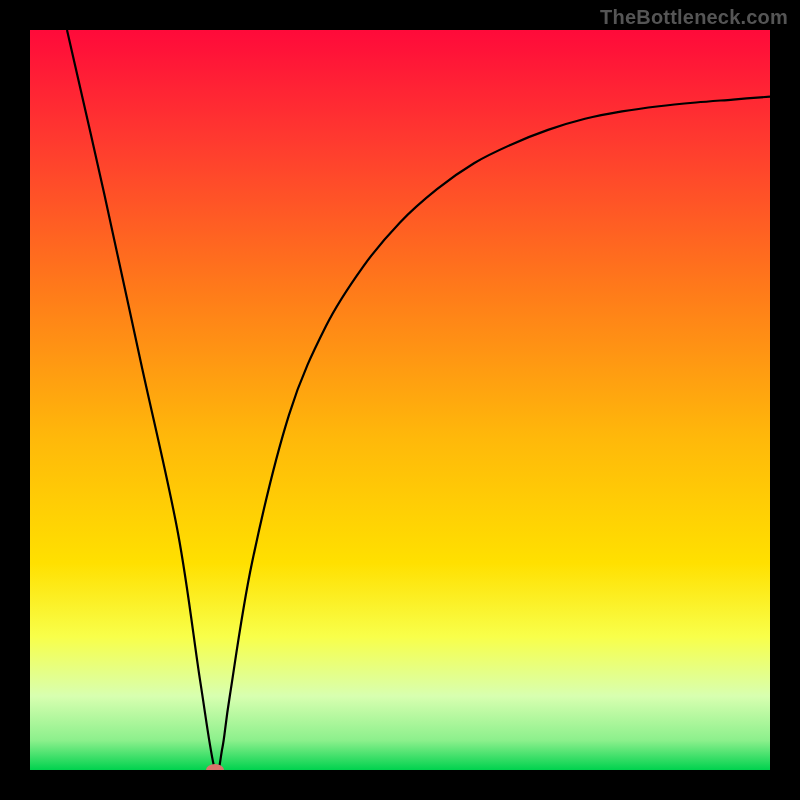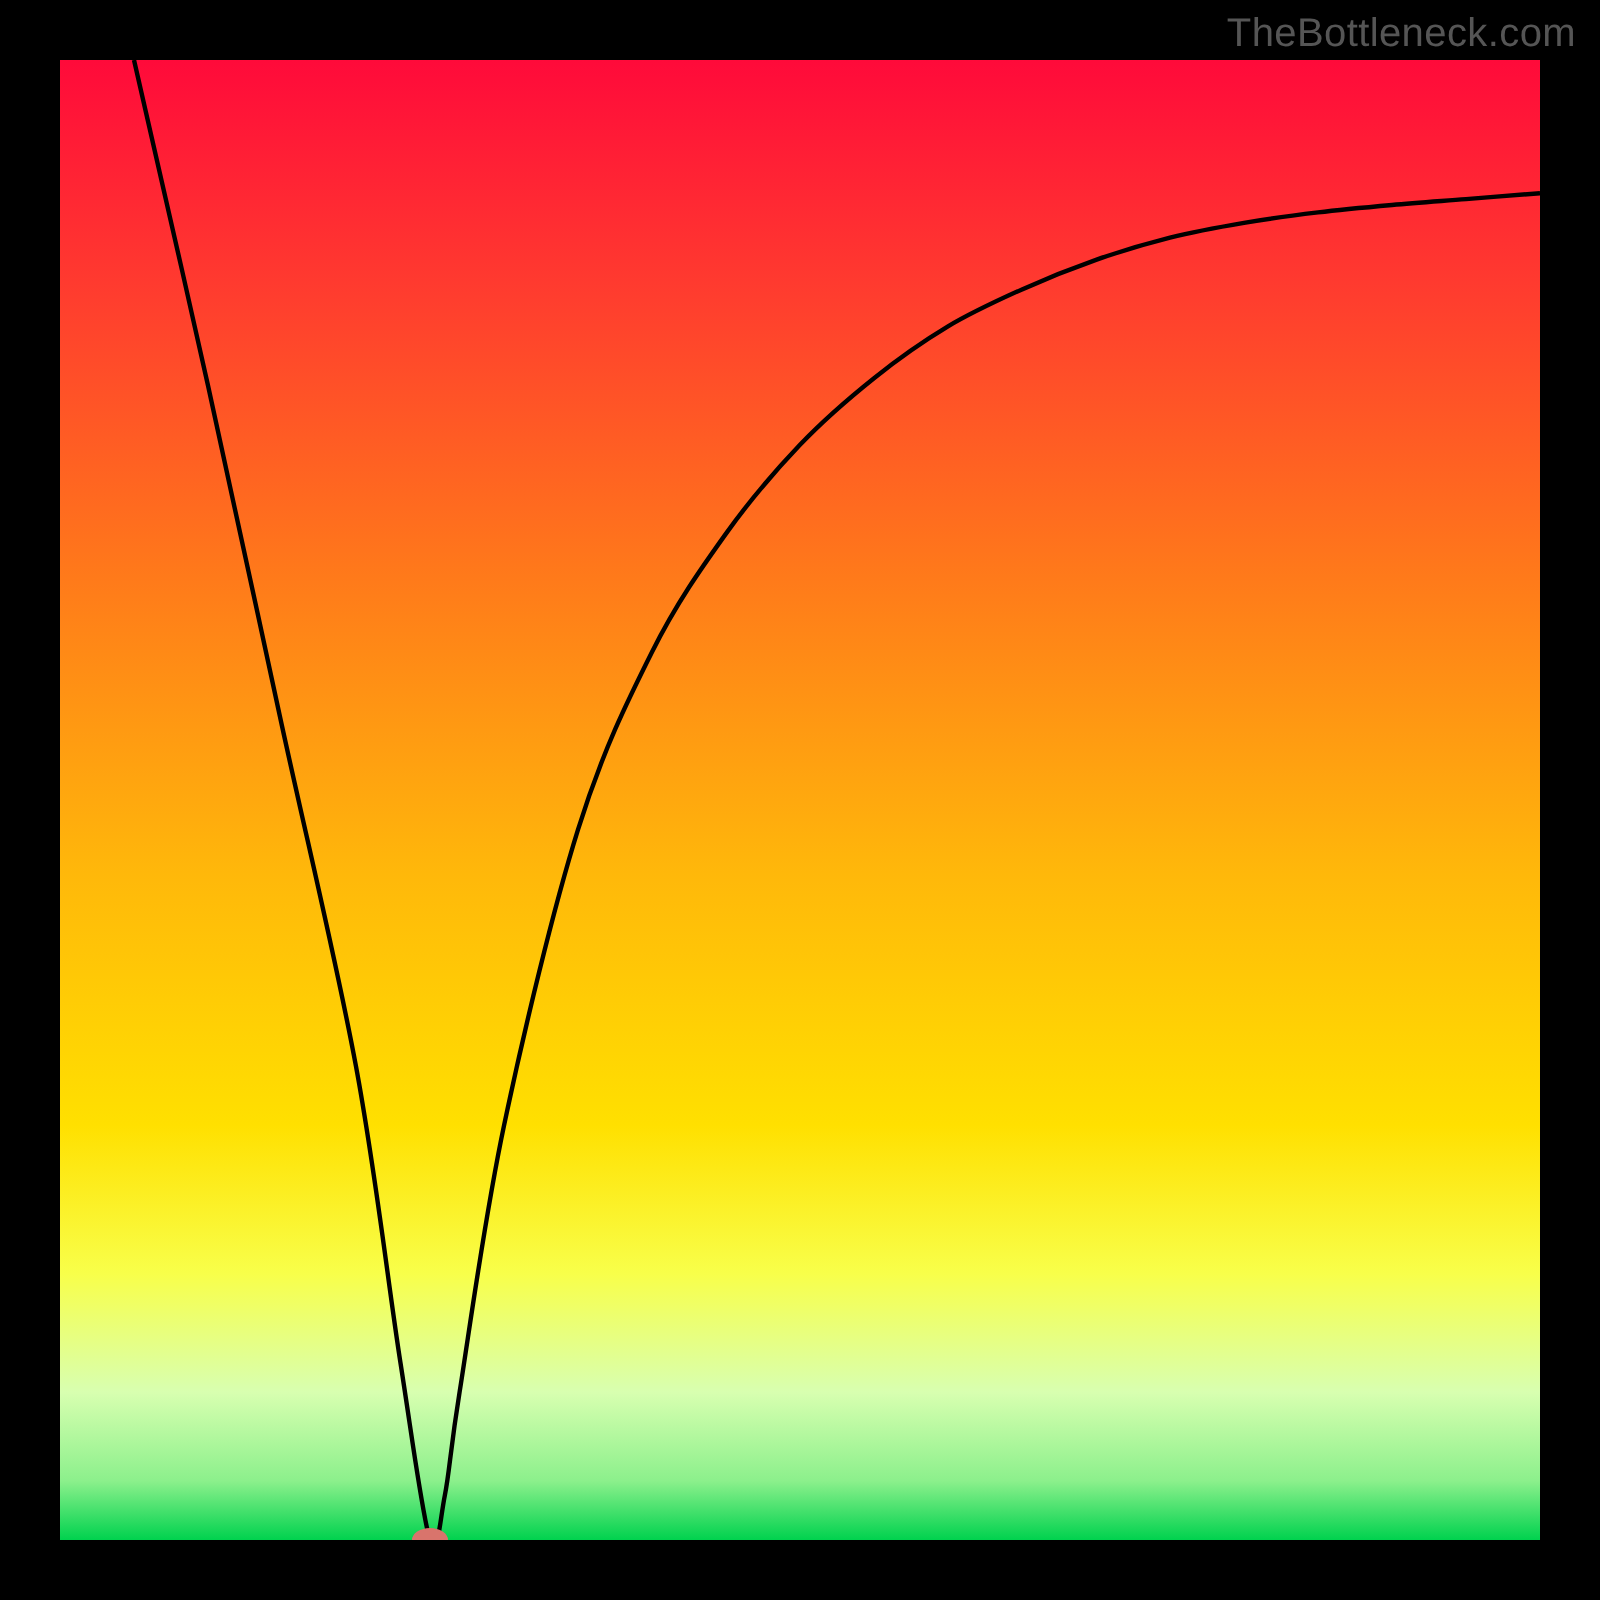--- a/index.html
+++ b/index.html
@@ -25,21 +25,21 @@
     left: 0;
     width: 740px;
     height: 740px;
   }
   .watermark {
     position: absolute;
     top: 6px;
     right: 12px;
     color: #555;
     font-size: 20px;
-    font-weight: 400;
+    font-weight: 700;
     letter-spacing: 0.2px;
     text-align: right;
   }
 </style>
 </head>
 <body>
 
 <div class="frame">
   <svg class="plot" viewBox="0 0 740 740">
     <defs>

